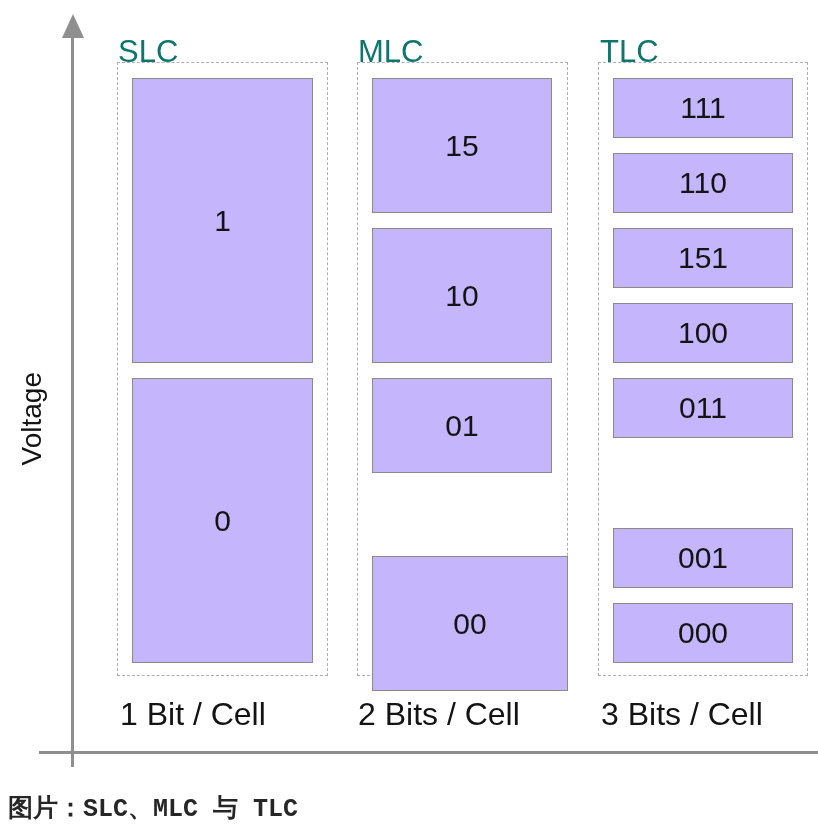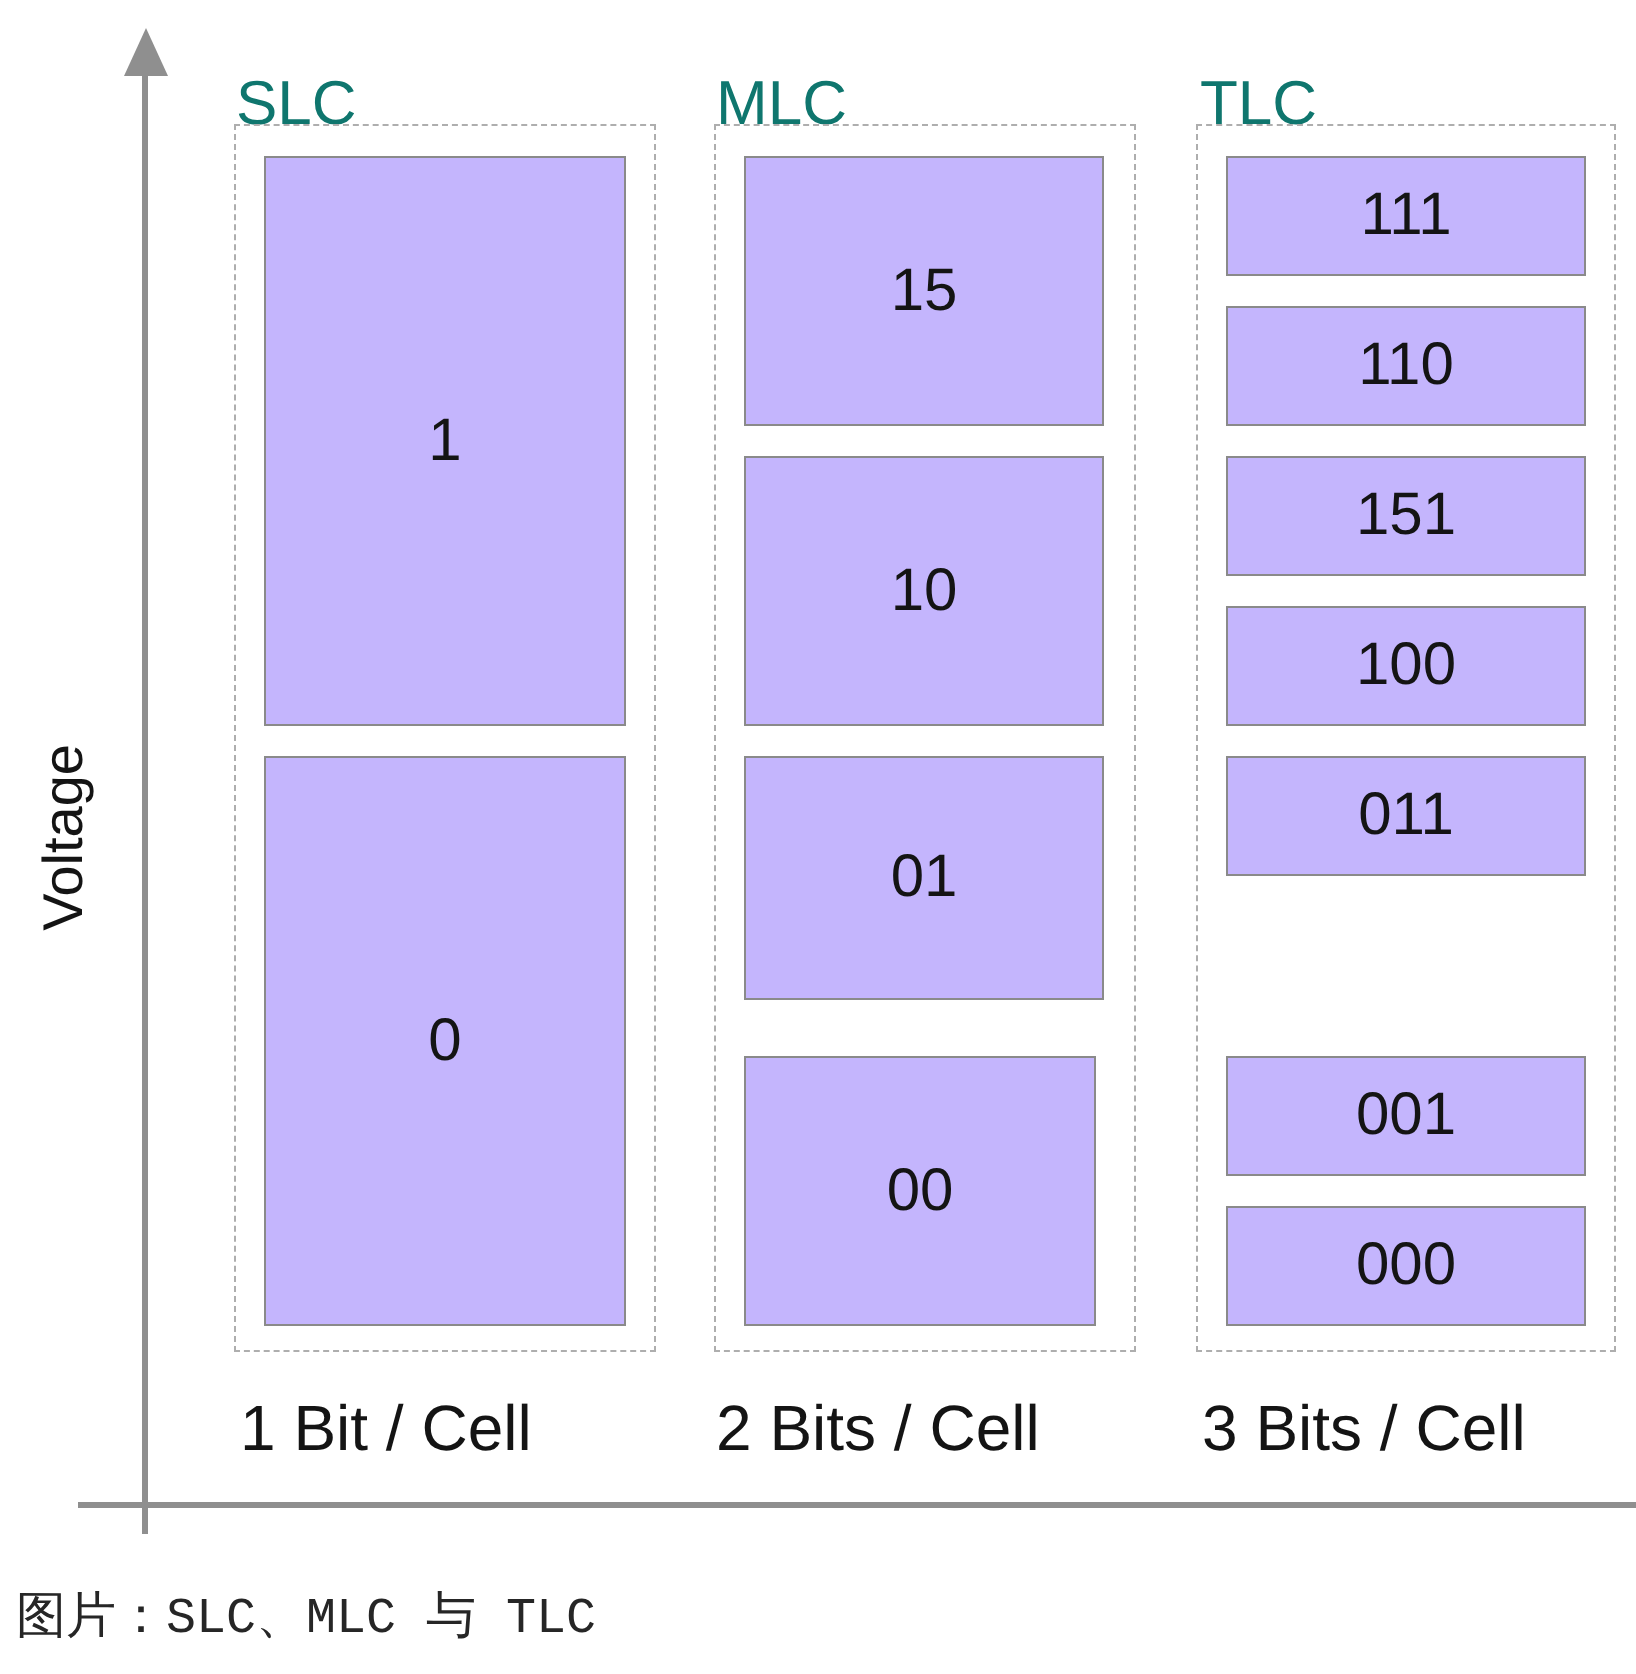--- a/index.html
+++ b/index.html
@@ -78,21 +78,21 @@
     font-size: 32px;
     line-height: 32px;
     color: #141414;
     white-space: nowrap;
   }
   .caption {
     position: absolute;
     left: 8px; top: 793px;
     font-size: 25px;
     line-height: 34px;
-    font-weight: normal;
+    font-weight: bold;
     font-family: "Liberation Mono", "DejaVu Sans", sans-serif;
     color: #262626;
     white-space: nowrap;
   }
 </style>
 </head>
 <body>
 
 <div class="canvas">
 
@@ -105,22 +105,22 @@
   <div class="col-box" style="left:117px; width:211px">
     <div class="cell" style="top:15px; height:285px">1</div>
     <div class="cell" style="top:315px; height:285px">0</div>
   </div>
   <div class="col-footer" style="left:120px">1 Bit / Cell</div>
 
   <div class="col-title" style="left:358px">MLC</div>
   <div class="col-box" style="left:357px; width:211px">
     <div class="cell" style="top:15px; height:135px; width:180px">15</div>
     <div class="cell" style="top:165px; height:135px; width:180px">10</div>
-    <div class="cell" style="top:315px; height:122px; width:180px">01</div>
-    <div class="cell" style="top:465px; height:135px; width:176px">00</div>
+    <div class="cell" style="top:315px; height:95px; width:180px">01</div>
+    <div class="cell" style="top:493px; height:135px; width:196px">00</div>
   </div>
   <div class="col-footer" style="left:358px">2 Bits / Cell</div>
 
   <div class="col-title" style="left:600px">TLC</div>
   <div class="col-box" style="left:598px; width:210px">
     <div class="cell" style="top:15px; height:60px; width:180px">111</div>
     <div class="cell" style="top:90px; height:60px; width:180px">110</div>
     <div class="cell" style="top:165px; height:60px; width:180px">151</div>
     <div class="cell" style="top:240px; height:60px; width:180px">100</div>
     <div class="cell" style="top:315px; height:60px; width:180px">011</div>

